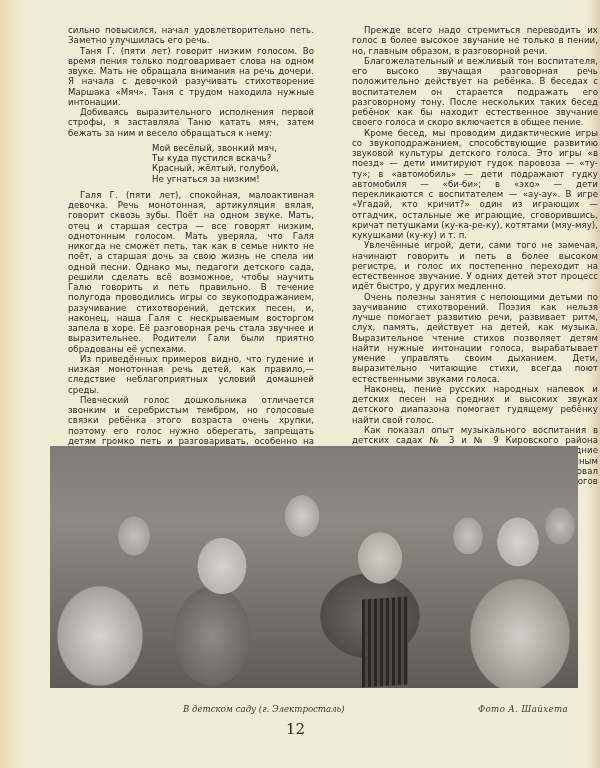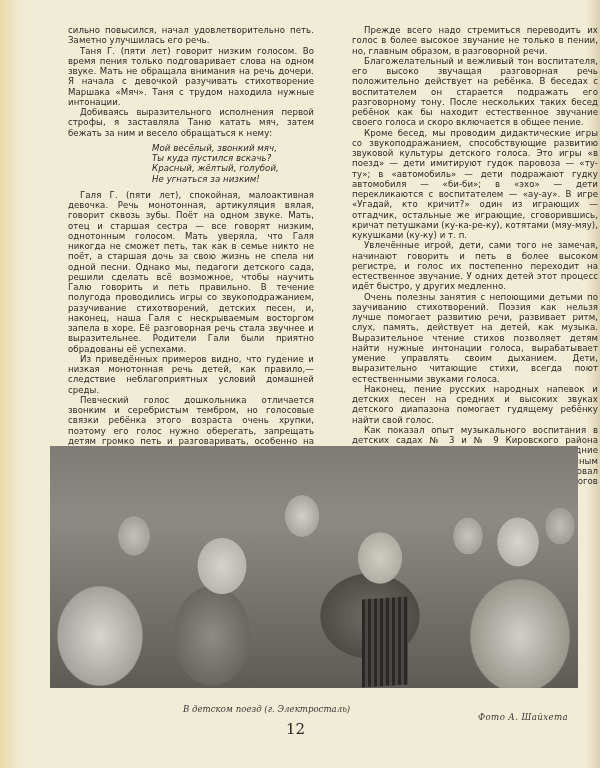--- a/index.html
+++ b/index.html
@@ -19,21 +19,21 @@
   }
   .column {
     position: absolute; top: 25px;
     font-size: 8.6px; line-height: 10.25px;
     text-align: justify; letter-spacing: 0.05px;
     color: #2b2723;
   }
   .col-left { left: 68px; width: 246px; }
   .col-right { left: 352px; width: 246px; }
   .column p { margin: 0; text-indent: 12px; }
-  .poem { margin: 5px 0 6px 84px; font-style: italic; }
+  .poem { margin: 5px 0 6px 84px; }
   .poem div { text-align: left; white-space: nowrap; }
   .signoff {
     font-family: "DejaVu Serif", serif; font-style: italic;
     font-size: 8px; margin-left: 6px; margin-top: 1px; color: #3a3530;
   }
   .photo {
     position: absolute; left: 50px; top: 446px; width: 528px; height: 242px;
     overflow: hidden;
     background:
       radial-gradient(ellipse 40px 46px at 172px 120px, #d6d3cc 0%, #b8b5ae 60%, transparent 62%),
@@ -53,21 +53,21 @@
     position: absolute; left: 312px; top: 152px; width: 46px; height: 88px;
     background: repeating-linear-gradient(to right, #2a2825 0 3px, #4b4844 3px 6px);
     transform: skewY(-4deg);
   }
   .caption {
     position: absolute; top: 704px;
     font-family: "DejaVu Serif", serif; font-style: italic;
     font-size: 8.6px; color: #3b3631;
   }
   .caption-left { left: 183px; }
-  .caption-right { left: 478px; letter-spacing: 0.4px; margin-top: 8px; }
+  .caption-right { left: 478px; letter-spacing: 0.4px; }
   .page-number {
     position: absolute; top: 720px; left: 286px;
     font-family: "DejaVu Serif", serif; font-size: 15px; color: #2a2622;
   }
 </style>
 </head>
 <body>
 
 <div class="page-shade-left"></div>
 <div class="page-shade-right"></div>
@@ -95,15 +95,15 @@
   <p>Очень полезны занятия с непоющими детьми по заучиванию стихотворений. Поэзия как нельзя лучше помогает развитию речи, развивает ритм, слух, память, действует на детей, как музыка. Выразительное чтение стихов позволяет детям найти нужные интонации голоса, вырабатывает умение управлять своим дыханием. Дети, выразительно читающие стихи, всегда поют естественными звуками голоса.</p>
   <p>Наконец, пение русских народных напевок и детских песен на средних и высоких звуках детского диапазона помогает гудящему ребёнку найти свой голос.</p>
   <p>Как показал опыт музыкального воспитания в детских садах № 3 и № 9 Кировского района Ленинграда, все дети старших групп за последние годы правильно говорят и поют естественным голосом. Этому в решающей мере способствовал контакт воспитателей и музыкальных педагогов детских садов с родителями.</p>
   <div class="signoff">г. Ленинград</div>
 </div>
 
 <div class="photo">
   <div class="accordion"></div>
 </div>
 
-<div class="caption caption-left">В детском поезд (г. Электросталь)</div>
+<div class="caption caption-left">В детском саду (г. Электросталь)</div>
 <div class="caption caption-right">Фото А. Шайхета</div>
 <div class="page-number">12</div>
 
 </body></html>

